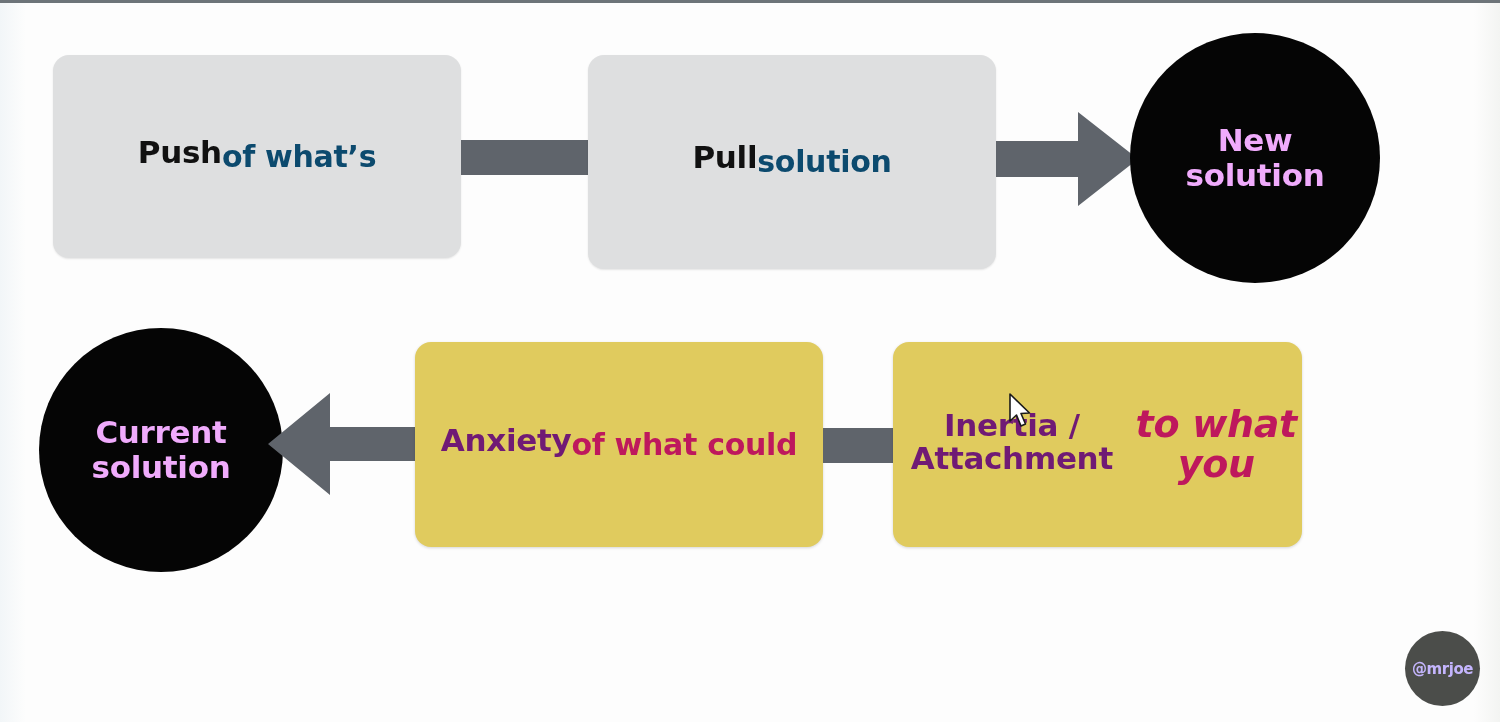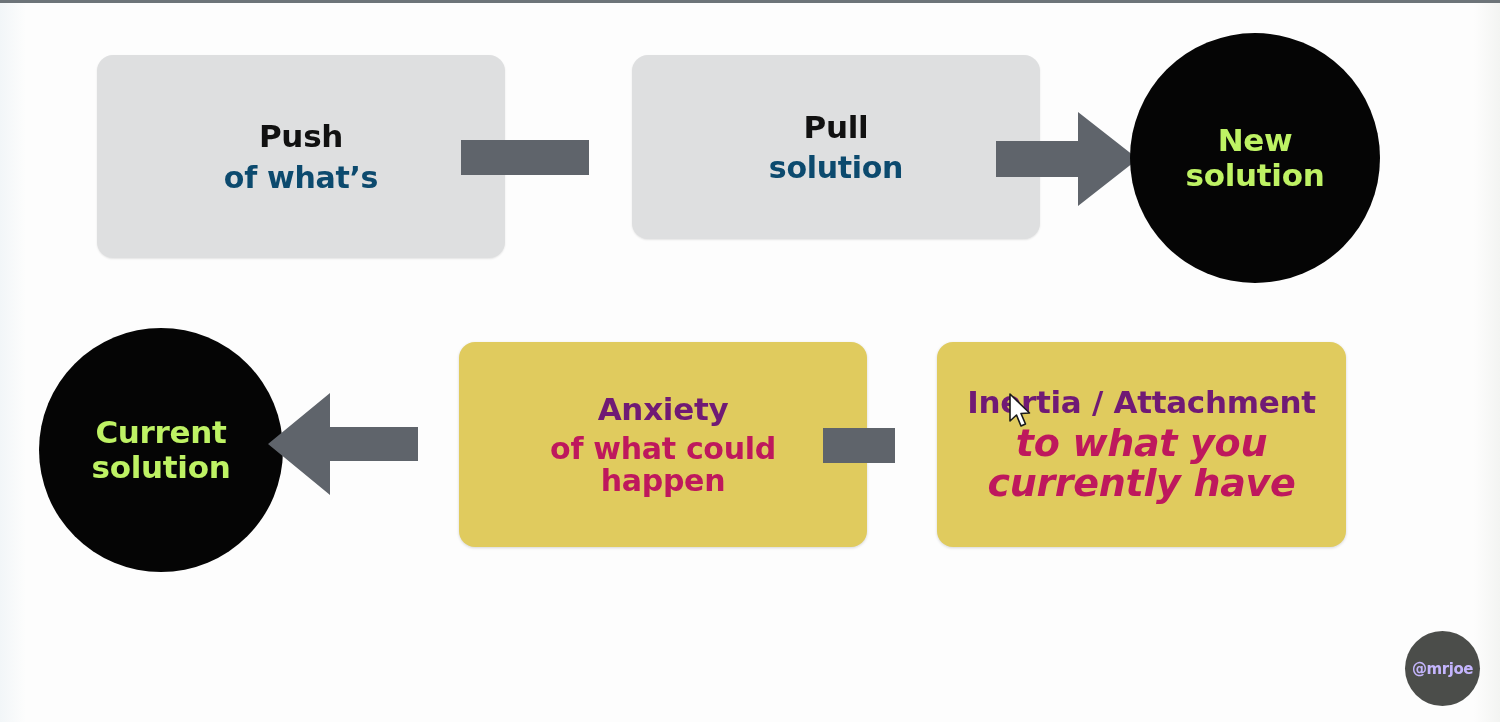--- a/index.html
+++ b/index.html
@@ -34,26 +34,24 @@
     width: 26px; height: 719px;
     background: linear-gradient(to left, #f3f4f2, #fdfdfd);
   }
 
   
   .node-box {
     position: absolute;
     box-sizing: border-box;
     border-radius: 16px;
     display: flex;
-    flex-direction: column;
     align-items: center;
     justify-content: center;
     text-align: center;
     line-height: 1.04;
-    margin-left: 44px;
   }
   .box-gray {
     background: #dedfe0;
     box-shadow: 0 1px 2px rgba(0,0,0,0.10);
   }
   .box-yellow {
     background: #e0cb5e;
     box-shadow: 0 1px 3px rgba(0,0,0,0.16);
   }
   .node-title {
@@ -64,42 +62,42 @@
   .node-sub {
     font-weight: bold;
     color: #0c4a6e;
     letter-spacing: -0.3px;
   }
   .box-yellow .node-sub { color: #be185d; }
   .box-yellow .node-title { color: #701a75; }
 
   
   .box-push  { left: 53px;  top: 55px;  width: 408px; height: 203px; }
-  .box-pull  { left: 588px; top: 55px;  width: 408px; height: 184px; }
+  .box-pull  { left: 588px; top: 55px;  width: 408px; height: 214px; }
   .box-anx   { left: 415px; top: 342px; width: 408px; height: 205px; }
   .box-inert { left: 893px; top: 342px; width: 409px; height: 205px; }
 
   .box-push .node-title, .box-pull .node-title { font-size: 31px; margin-bottom: 9px; }
   .box-push .node-sub,   .box-pull .node-sub   { font-size: 30px; }
   .box-anx .node-title { font-size: 31px; margin-bottom: 8px; }
   .box-anx .node-sub   { font-size: 30px; }
   .box-inert .node-title { font-size: 31px; margin-bottom: 6px; }
   .box-inert .node-sub   { font-size: 38px; font-style: italic; }
   .node-sub .ln { display: block; }
 
   
   .node-circle {
     position: absolute;
     border-radius: 50%;
     background: #050505;
     display: flex;
     align-items: center;
     justify-content: center;
     text-align: center;
-    color: #bef264;
+    color: #f0abfc;
     font-weight: bold;
     font-size: 31px;
     line-height: 1.12;
     letter-spacing: -0.3px;
   }
   .circle-new {
     left: 1130px; top: 33px;
     width: 250px; height: 250px;
   }
   .circle-current {
@@ -201,34 +199,32 @@
   <div class="arrow-left">
     <svg width="150" height="102" viewBox="0 0 150 102" xmlns="http://www.w3.org/2000/svg">
       <path d="M150 34 L62 34 L62 0 L0 51 L62 102 L62 68 L150 68 Z" fill="#5f646b"></path>
     </svg>
   </div>
 
   <div class="node-box box-yellow box-anx">
     <div class="node-title">Anxiety</div>
     <div class="node-sub">
       <span class="ln">of what could</span>
-      <span class="ln">happen</span>
     </div>
   </div>
 
   <div class="connector conn-anx-inert"></div>
 
   <div class="node-box box-yellow box-inert">
     <div class="node-title">
       <span class="ln">Inertia /</span>
       <span class="ln">Attachment</span>
     </div>
     <div class="node-sub">
       <span class="ln">to what you</span>
-      <span class="ln">currently have</span>
     </div>
   </div>
 
   <div class="cursor">
     <svg width="26" height="38" viewBox="0 0 26 38" xmlns="http://www.w3.org/2000/svg">
       <path d="M2 1 L2 28 L8.5 22 L13 33 L17.5 31 L13 20.5 L21.5 20 Z" fill="#ffffff" stroke="#1a1a1a" stroke-width="1.6" stroke-linejoin="round"></path>
     </svg>
   </div>
 
   <div class="watermark">

